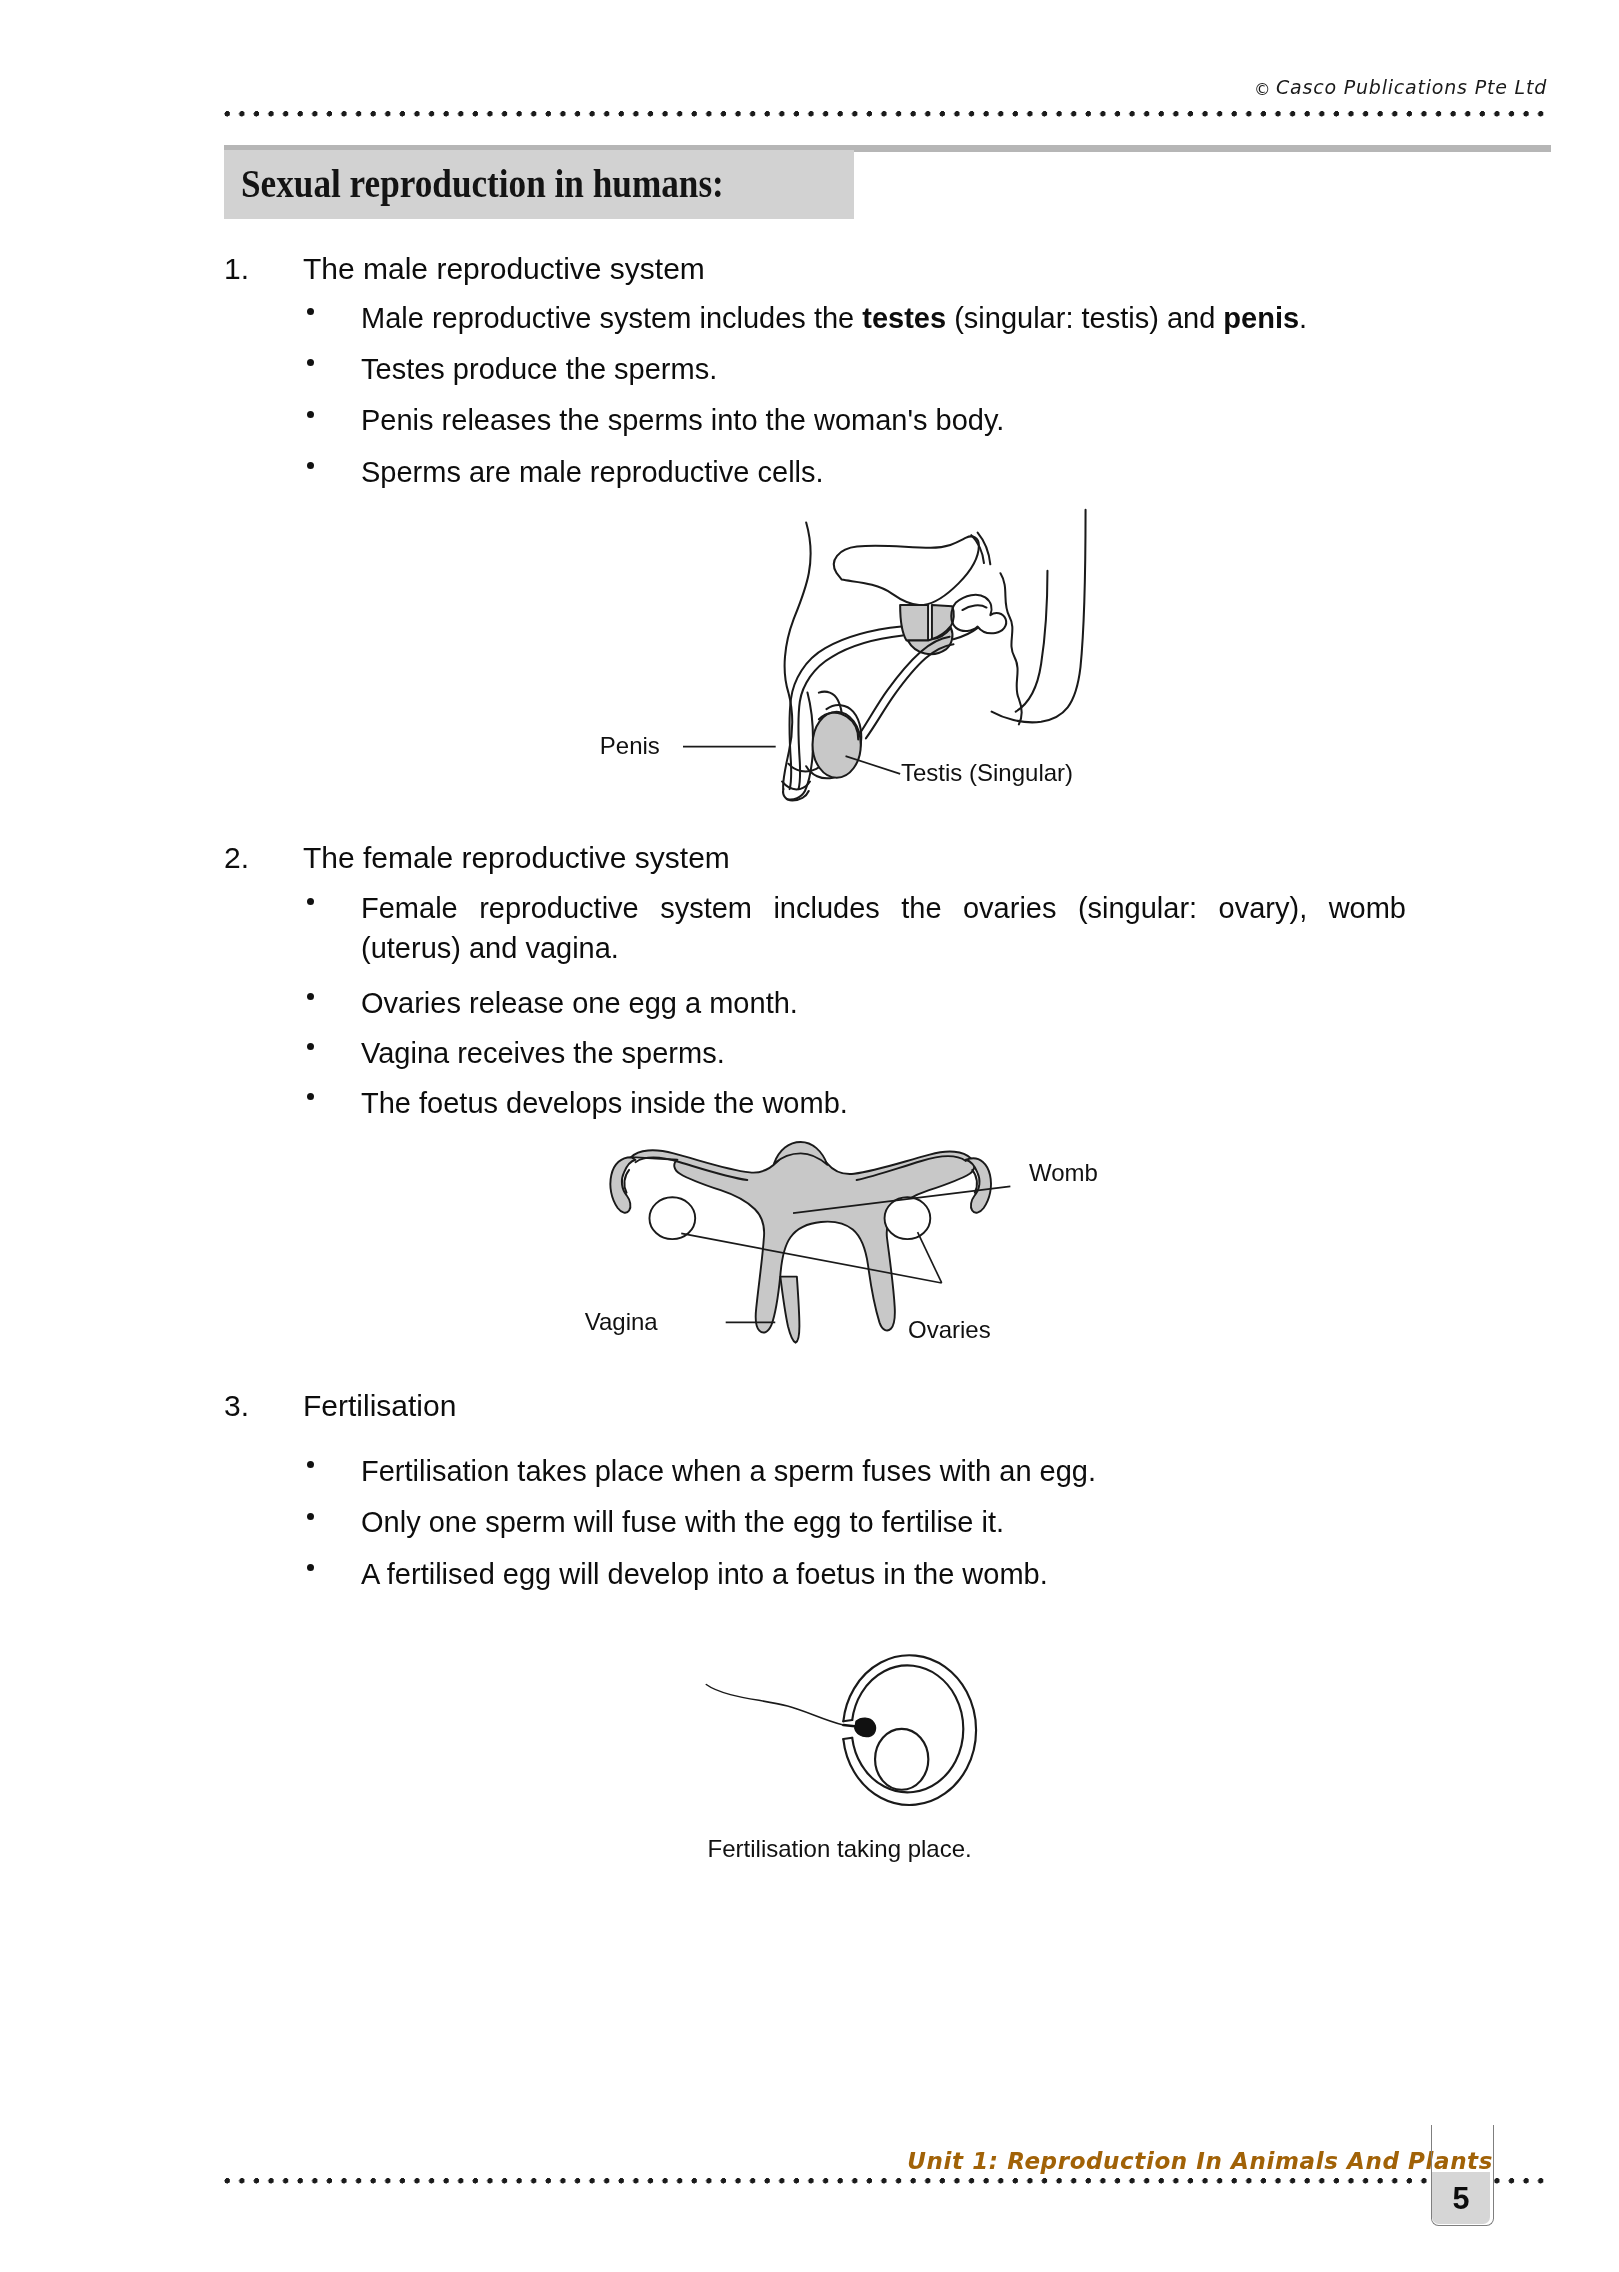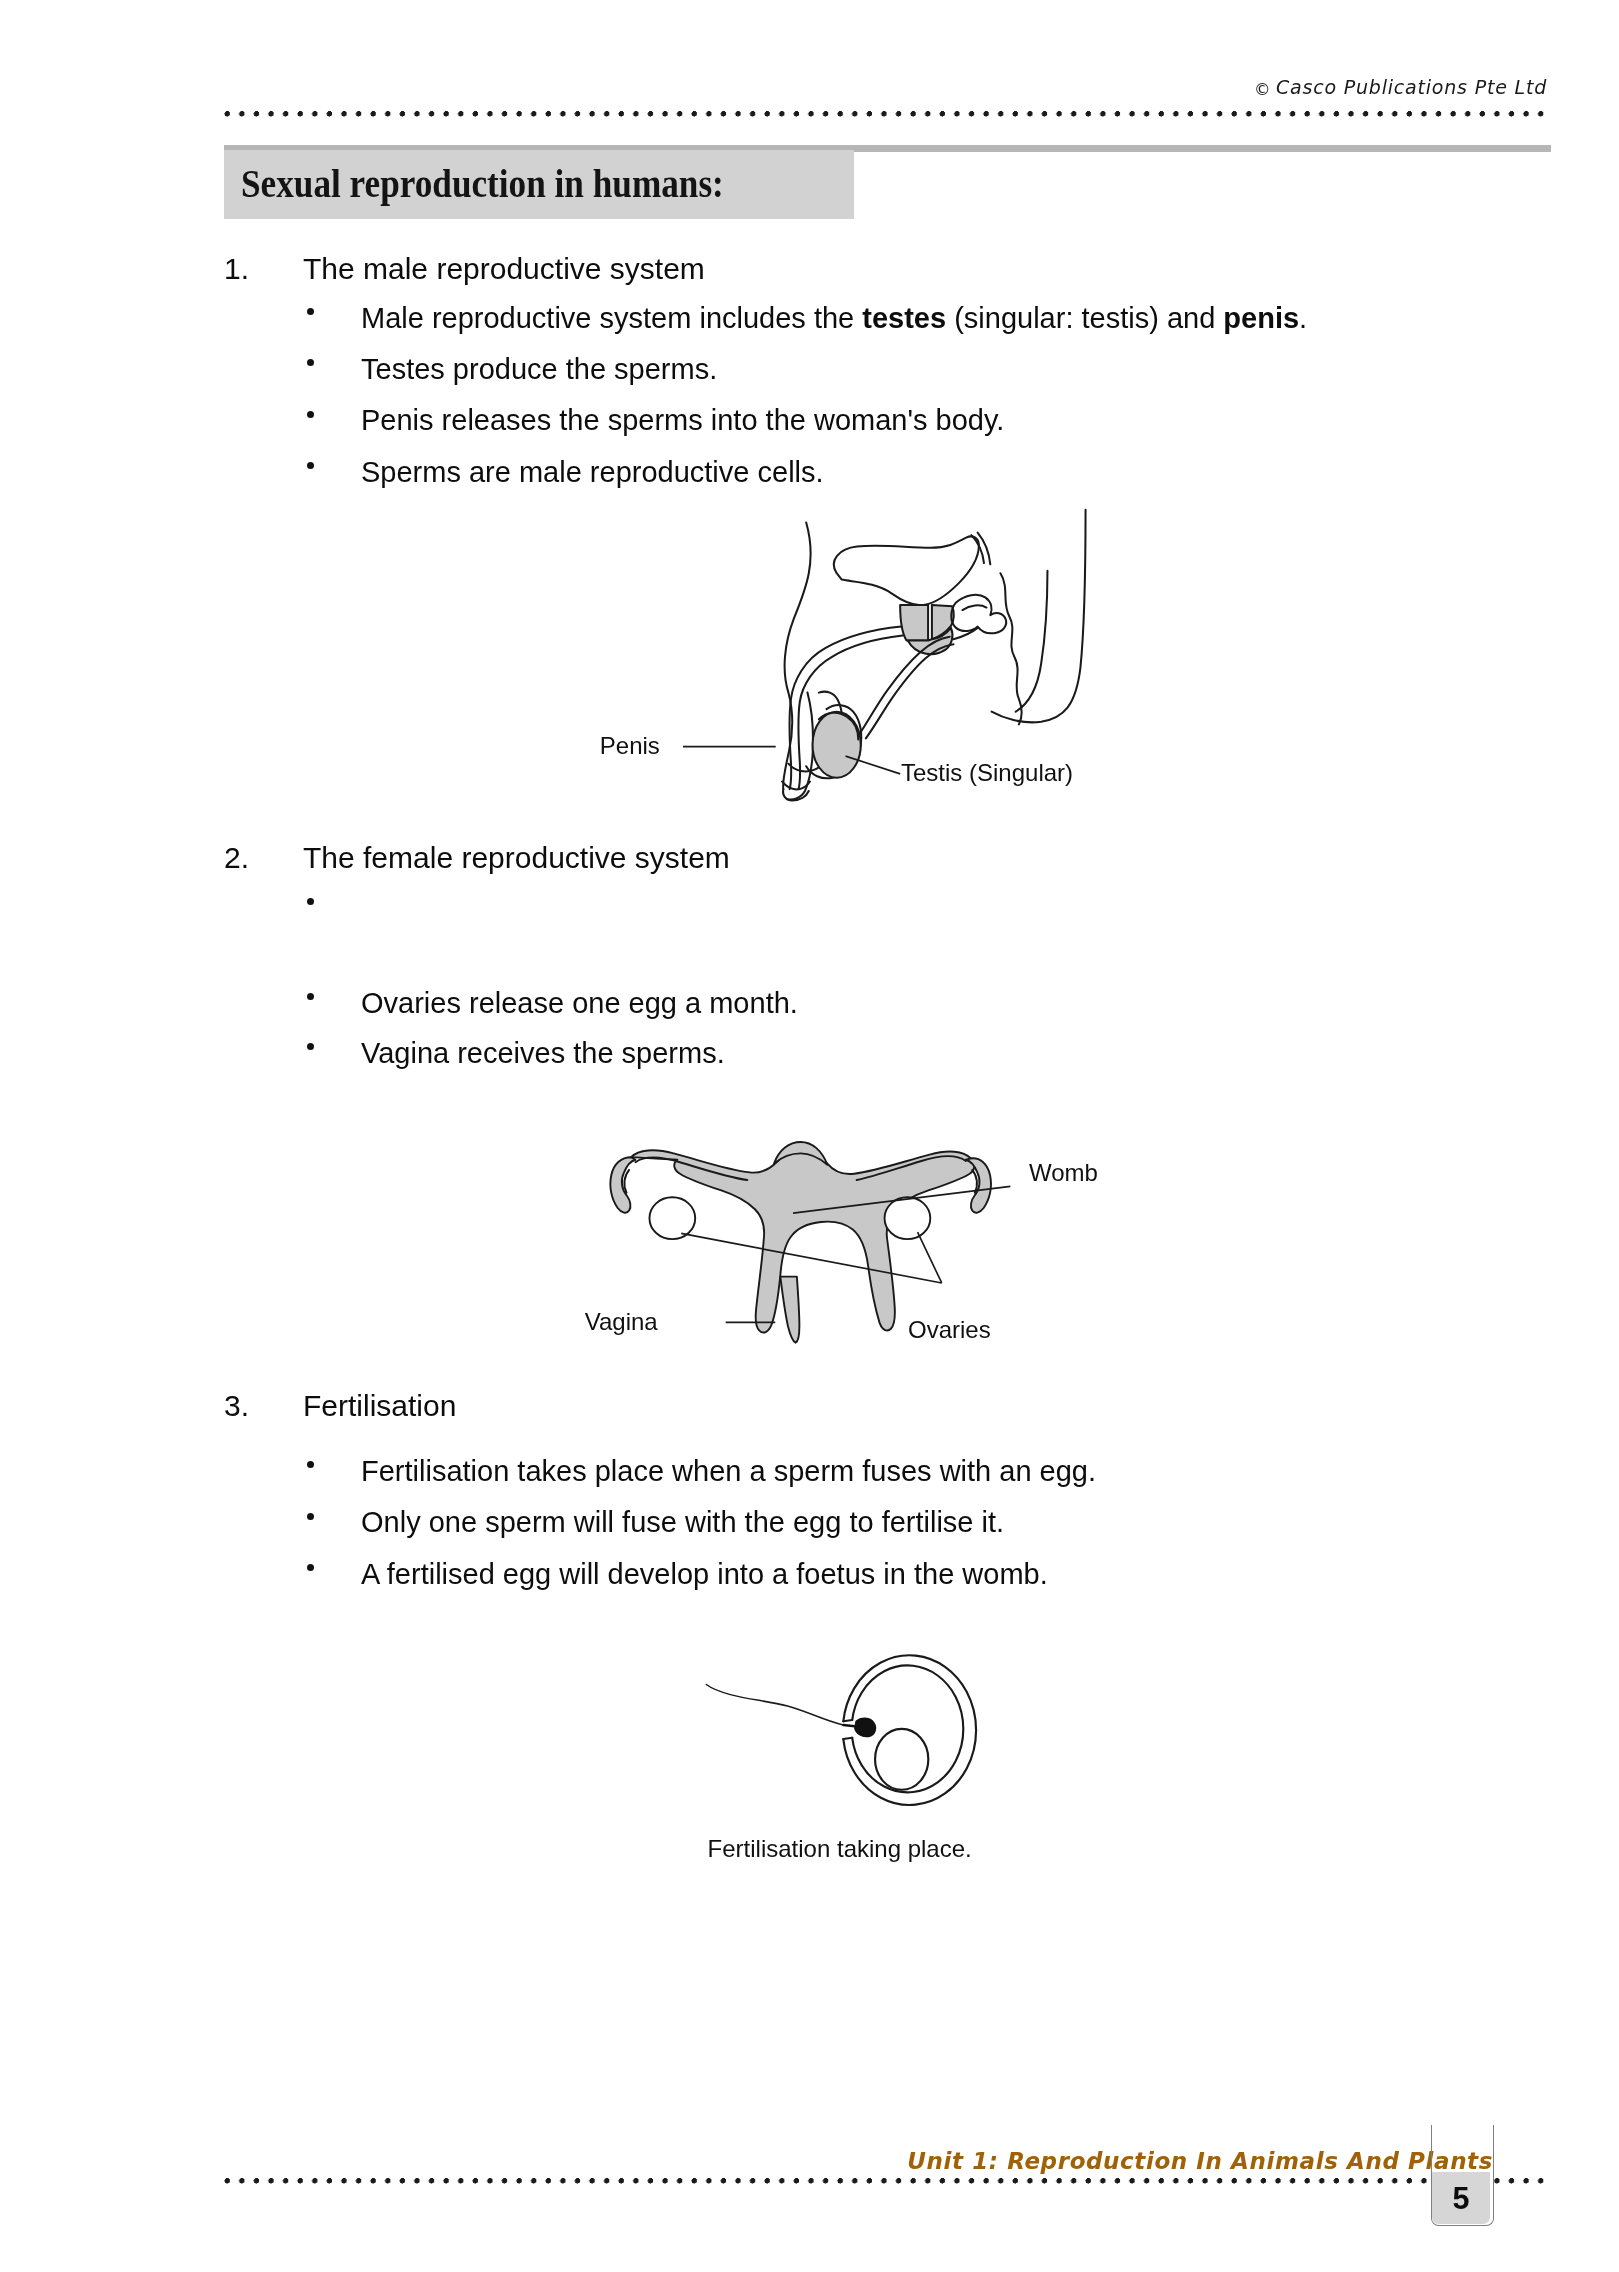--- a/index.html
+++ b/index.html
@@ -305,28 +305,33 @@
 
 <div class="section">
   <div class="sec-head" style="top:843px;">
     <span class="sec-num">2.</span>
     <span class="sec-title">The female reproductive system</span>
   </div>
 
   <div class="bullets" style="top:888px;">
     <div class="bullet-row" style="min-height:81px;">
       <span class="bullet-dot"></span>
+      <span class="bullet-text" style="right:63px;">Female reproductive system includes the ovaries (singular: ovary), womb (uterus) and vagina.</span>
     </div>
     <div class="bullet-row" style="margin-top:14px;">
       <span class="bullet-dot"></span>
       <span class="bullet-text nowrap">Ovaries release one egg a month.</span>
     </div>
     <div class="bullet-row" style="margin-top:14px;">
       <span class="bullet-dot"></span>
       <span class="bullet-text nowrap">Vagina receives the sperms.</span>
+    </div>
+    <div class="bullet-row" style="margin-top:14px;">
+      <span class="bullet-dot"></span>
+      <span class="bullet-text nowrap">The foetus develops inside the womb.</span>
     </div>
   </div>
 
   <div class="figure" style="left:591px; top:1124px; width:521px; height:229px;">
     <svg width="521" height="229" viewBox="0 0 820 360">
 
       <g stroke="#1a1a1a" stroke-width="3" stroke-linejoin="round" stroke-linecap="round">
 
         <path fill="#c8c8c8" d="
           M 63 52

